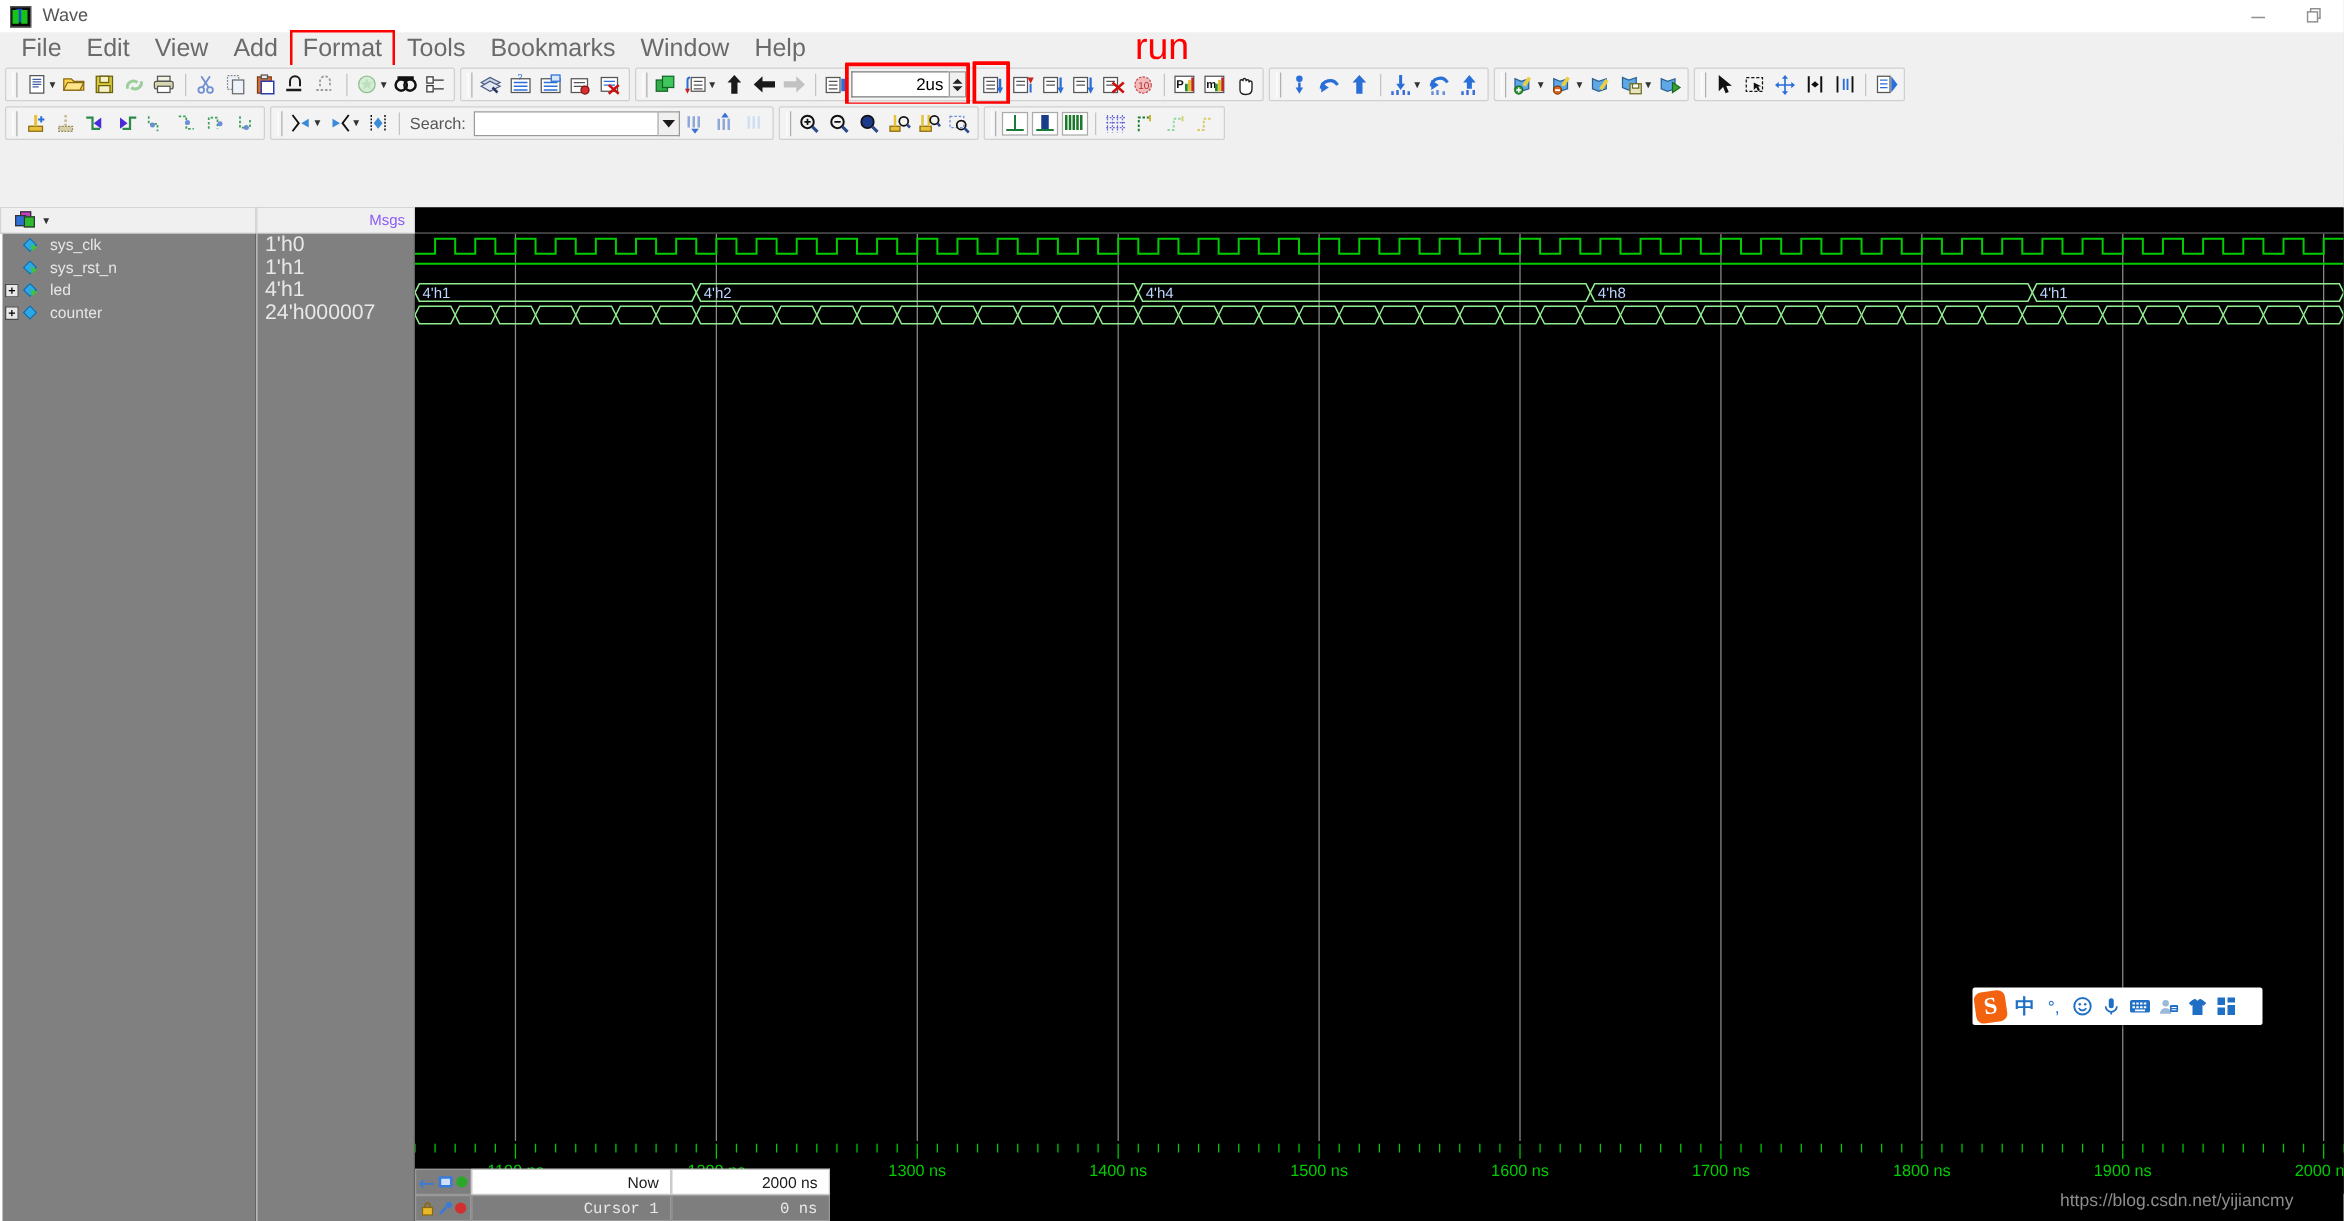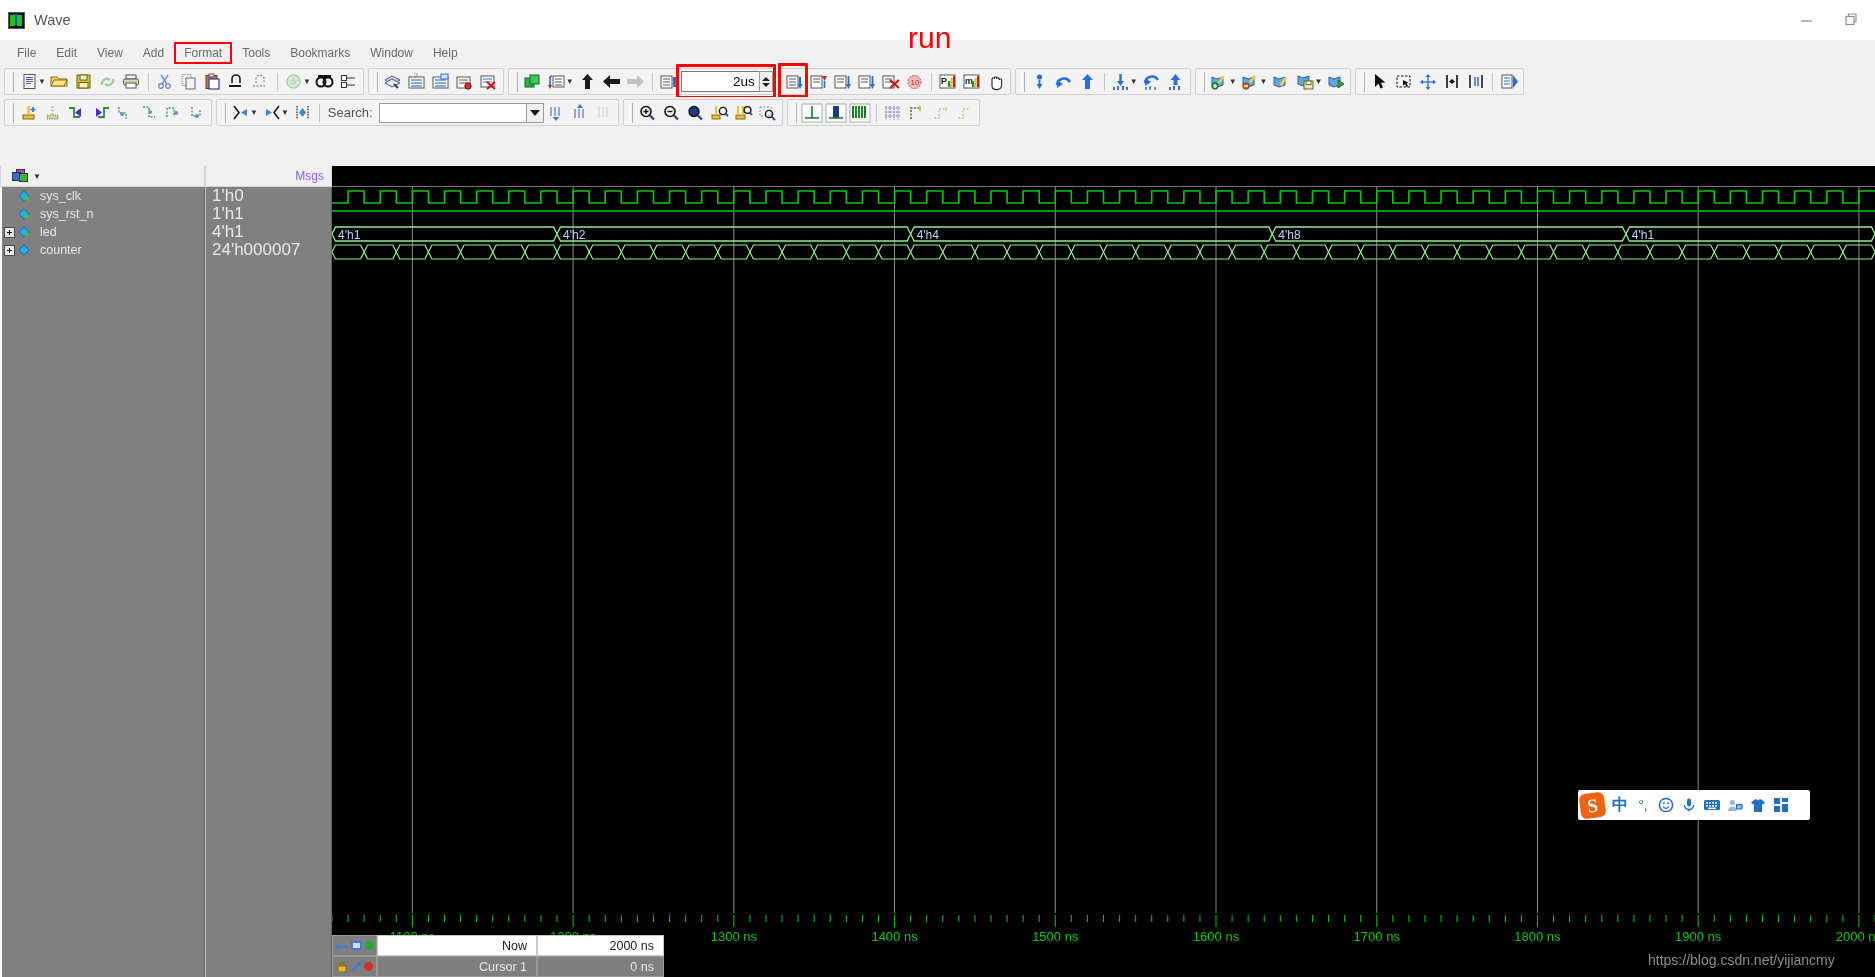--- a/index.html
+++ b/index.html
@@ -6,21 +6,21 @@
   html, body {
     width: 1875px; height: 977px;
     font-family: "Liberation Sans", sans-serif;
     background: #f0f0f0;
     overflow: hidden;
   }
   .app { position: relative; width: 1875px; height: 977px; background: #f0f0f0; }
 
   
   .titlebar {
-    height: 40px; background: #ffffff; display: flex; align-items: center;
+    height: 26px; background: #ffffff; display: flex; align-items: center;
     padding-left: 8px; border-bottom: 0px solid #ddd;
   }
   .app-icon {
     width: 17px; height: 17px; margin-right: 9px; position: relative;
     background: #0a0a0a; border: 1px solid #555;
   }
   .app-icon::before {
     content: ""; position: absolute; left: 1px; top: 2px; width: 5px; height: 11px;
     background: #19c419; box-shadow: 7px 0 0 #19c419, 3px -1px 0 0 #1050c8;
   }
@@ -30,21 +30,21 @@
     width: 46px; height: 32px; display: flex; align-items: center; justify-content: center;
   }
   .win-btn svg { stroke: #909090; fill: none; }
 
   
   .menubar {
     height: 26px; background: #f0f0f0; display: flex; align-items: center;
     padding-left: 8px; position: relative;
   }
   .menu-item {
-    font-size: 12px; color: #6a6a6a; padding: 3px 9px; margin-right: 2px;
+    font-size: 20px; color: #6a6a6a; padding: 3px 9px; margin-right: 2px;
     white-space: nowrap;
   }
   .menu-item.boxed {
     outline: 2.5px solid #ff0000; outline-offset: -1px; color: #6a6a6a;
   }
 
   
   .run-annot {
     position: absolute; left: 908px; top: 21px; font-size: 30px; color: #ff0000;
     font-family: "Liberation Sans", sans-serif; letter-spacing: 0px;
@@ -218,21 +218,21 @@
   }
   .st-lab {
     flex: 1; display: flex; align-items: center; justify-content: flex-end;
     padding-right: 9px; font-size: 12.5px; border: 1px solid #c9c9c9;
   }
   .st-val {
     width: 127px; display: flex; align-items: center; justify-content: flex-end;
     padding-right: 9px; font-size: 12.5px; border: 1px solid #c9c9c9;
   }
   .row-now .st-lab, .row-now .st-val { background: #ffffff; color: #1a1a1a; }
-  .row-cur .st-lab, .row-cur .st-val { background: #7e7e7e; color: #e9e9e9; border-color: #999; }
+  .row-cur .st-lab, .row-cur .st-val { background: #7e7e7e; color: #e9e9e9; border-color: #999; font-family: Liberation Mono, monospace; }
   .row-cur .st-icons { background: #7e7e7e; }
   .dot { width: 9px; height: 9px; border-radius: 50%; }
 
   
   .ime {
     position: absolute; left: 1578px; top: 790px; width: 232px; height: 30px;
     background: #ffffff; display: flex; align-items: center; border-radius: 2px;
     box-shadow: 0 1px 3px rgba(0,0,0,.4); gap: 1px; padding: 0 2px;
   }
   .ime-logo {

